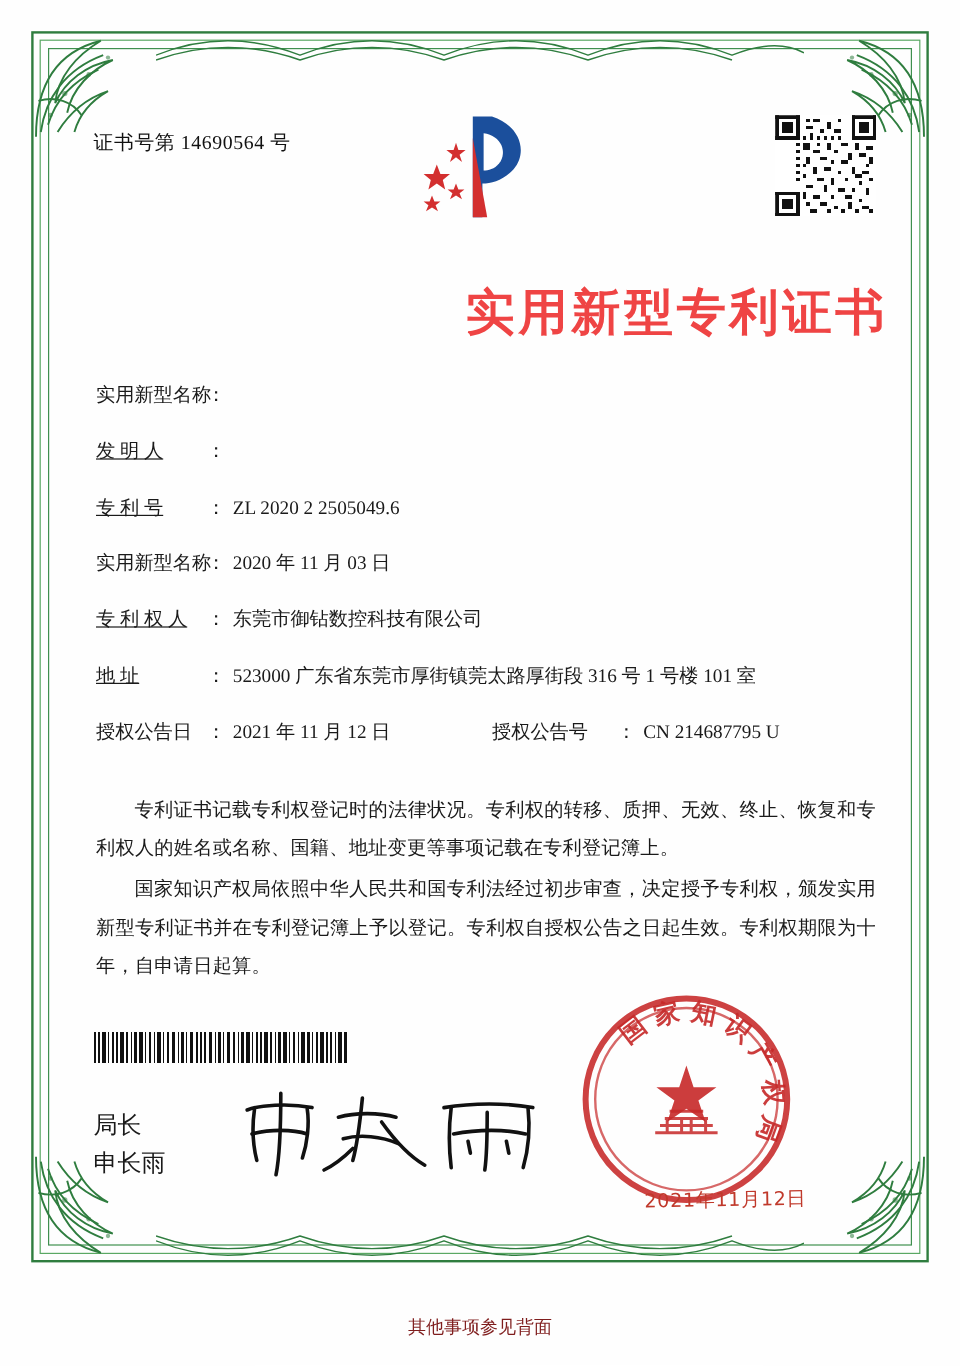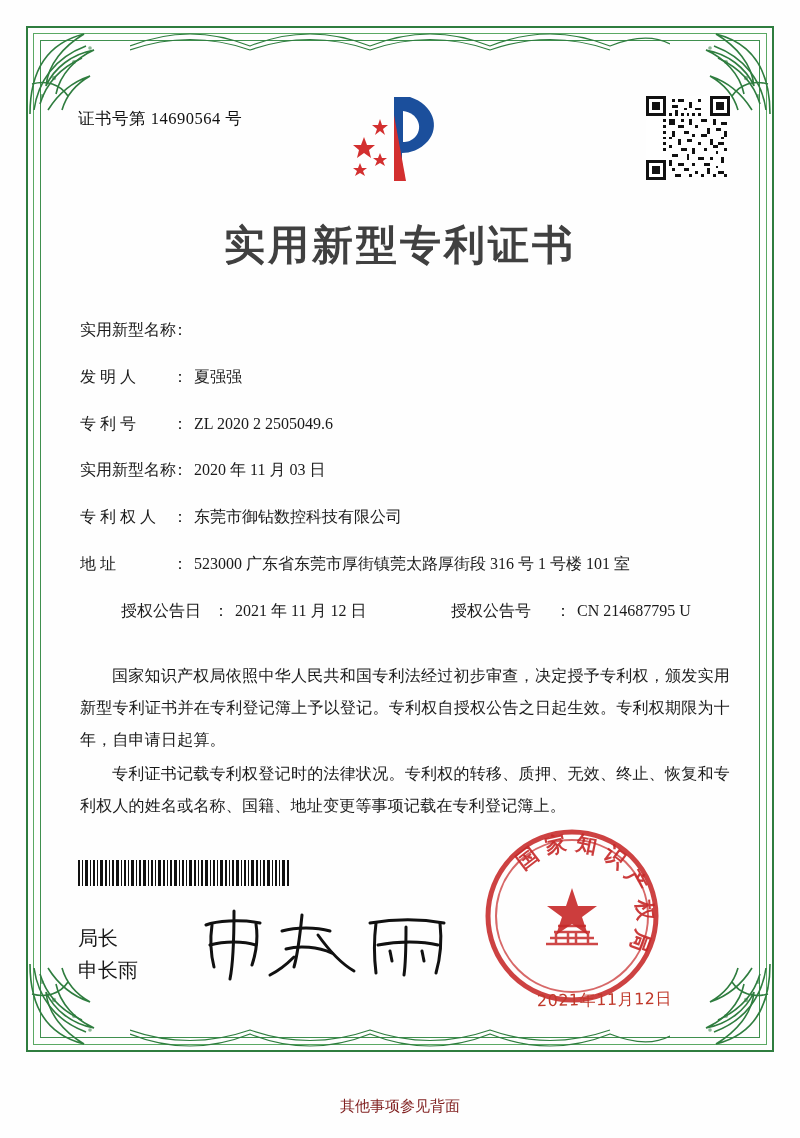--- a/index.html
+++ b/index.html
@@ -102,27 +102,27 @@
     right: 10px;
     top: 36px;
     width: 84px;
     height: 84px;
     background: #fff;
   }
 
   .title {
     position: absolute;
     left: 0; right: 0;
-    top: 158px;
-    text-align: center;
+    top: 173px;
+    text-align: right;
     font-family: "DejaVu Sans", "Liberation Sans", sans-serif;
     font-weight: bold;
     font-size: 41px;
     letter-spacing: 3px;
-    color: #404040;
+    color: #ef4444;
   }
 
   .fields {
     position: absolute;
     left: 20px;
     right: 8px;
     top: 258px;
     font-size: 16px;
     line-height: 1.55;
   }
@@ -133,34 +133,34 @@
   }
   .f-label {
     width: 92px;
     flex: 0 0 92px;
     letter-spacing: 0px;
     white-space: nowrap;
   }
   .f-label.spread {
     display: flex;
     justify-content: space-between;
+    text-decoration: underline;
   }
   .f-colon {
     flex: 0 0 auto;
     padding-right: 6px;
   }
   .f-value {
     flex: 1 1 auto;
     word-break: break-all;
   }
 
   .row-split {
     display: flex;
     margin-bottom: 14px;
-    justify-content: center;
   }
   .row-split .half {
     display: flex;
     align-items: flex-start;
   }
   .row-split .half.left { width: 330px; flex: 0 0 330px; }
   .row-split .half .f-label { width: 92px; flex: 0 0 92px; }
   .row-split .half.right .f-label { width: 104px; flex: 0 0 104px; }
 
   .paragraphs {
@@ -458,21 +458,20 @@
     <div class="fields">
 
       <div class="field-row">
         <div class="f-label">实用新型名称</div>
         <div class="f-colon">：</div>
       </div>
 
       <div class="field-row">
         <div class="f-label spread">发 明 人</div>
         <div class="f-colon">：</div>
-        <div class="f-value">夏强强</div>
       </div>
 
       <div class="field-row">
         <div class="f-label spread">专 利 号</div>
         <div class="f-colon">：</div>
         <div class="f-value">ZL 2020 2 2505049.6</div>
       </div>
 
       <div class="field-row">
         <div class="f-label">实用新型名称</div>
@@ -501,22 +500,22 @@
         <div class="half right">
           <div class="f-label">授权公告号</div>
           <div class="f-colon">：</div>
           <div class="f-value">CN 214687795 U</div>
         </div>
       </div>
 
     </div>
 
     <div class="paragraphs">
+      <p>专利证书记载专利权登记时的法律状况。专利权的转移、质押、无效、终止、恢复和专利权人的姓名或名称、国籍、地址变更等事项记载在专利登记簿上。</p>
       <p>国家知识产权局依照中华人民共和国专利法经过初步审查，决定授予专利权，颁发实用新型专利证书并在专利登记簿上予以登记。专利权自授权公告之日起生效。专利权期限为十年，自申请日起算。</p>
-      <p>专利证书记载专利权登记时的法律状况。专利权的转移、质押、无效、终止、恢复和专利权人的姓名或名称、国籍、地址变更等事项记载在专利登记簿上。</p>
     </div>
 
     <div class="barcode">
       <svg width="212" height="26" viewBox="0 0 212 26" shape-rendering="crispEdges">
         <rect width="212" height="26" fill="#fff"></rect>
         <g fill="#111">
           <rect x="0" y="0" width="2" height="26"></rect>
             <rect x="4" y="0" width="1" height="26"></rect>
           <rect x="7" y="0" width="3" height="26"></rect>
             <rect x="12" y="0" width="1" height="26"></rect>

